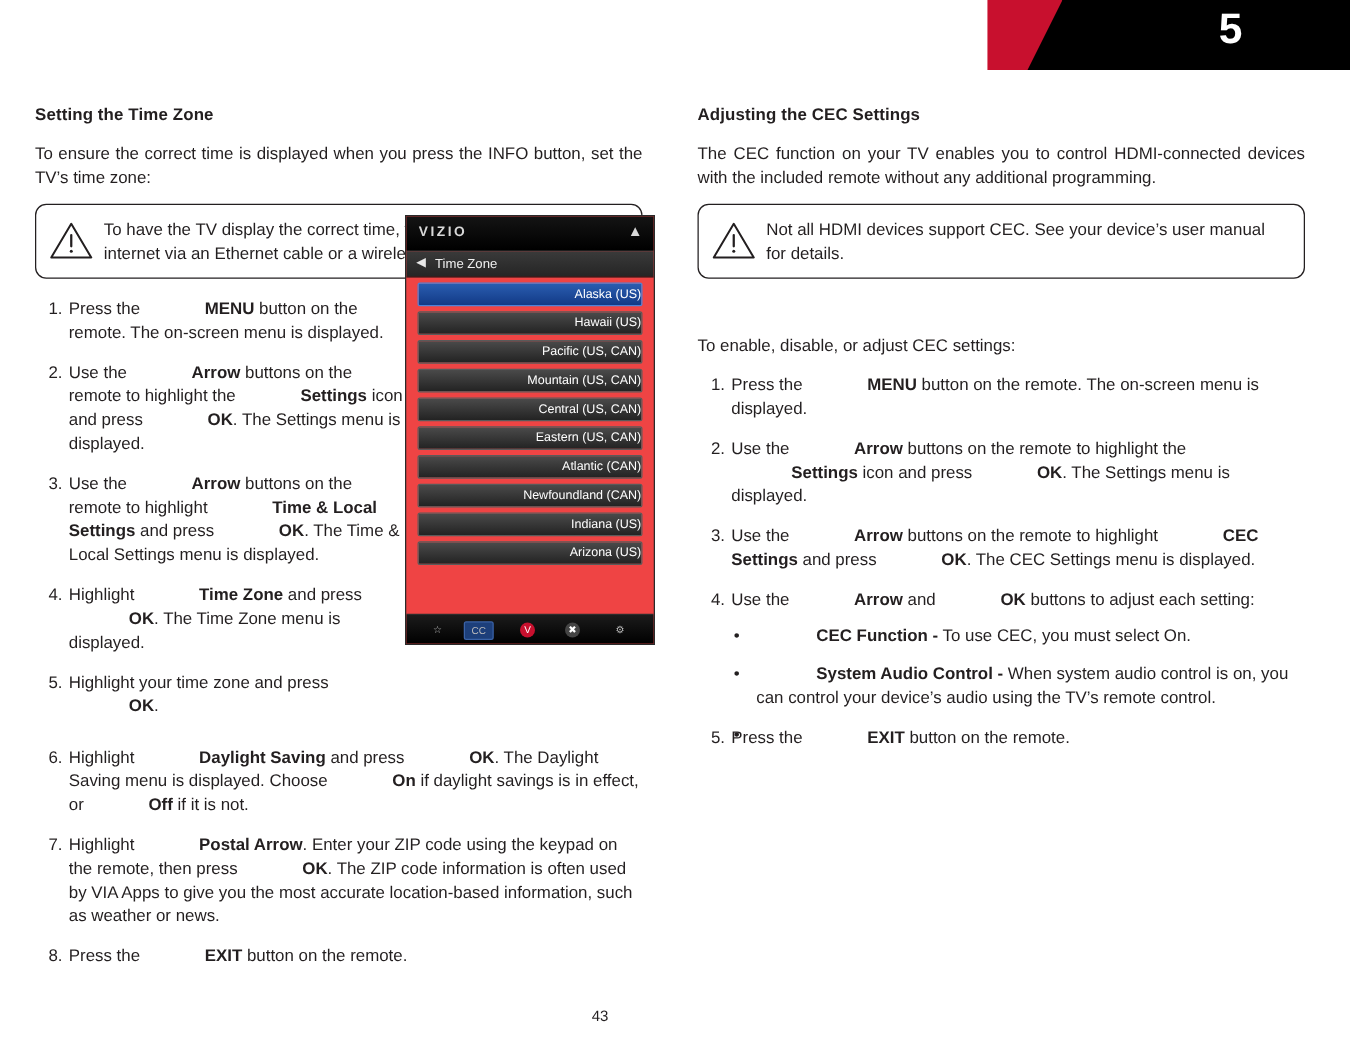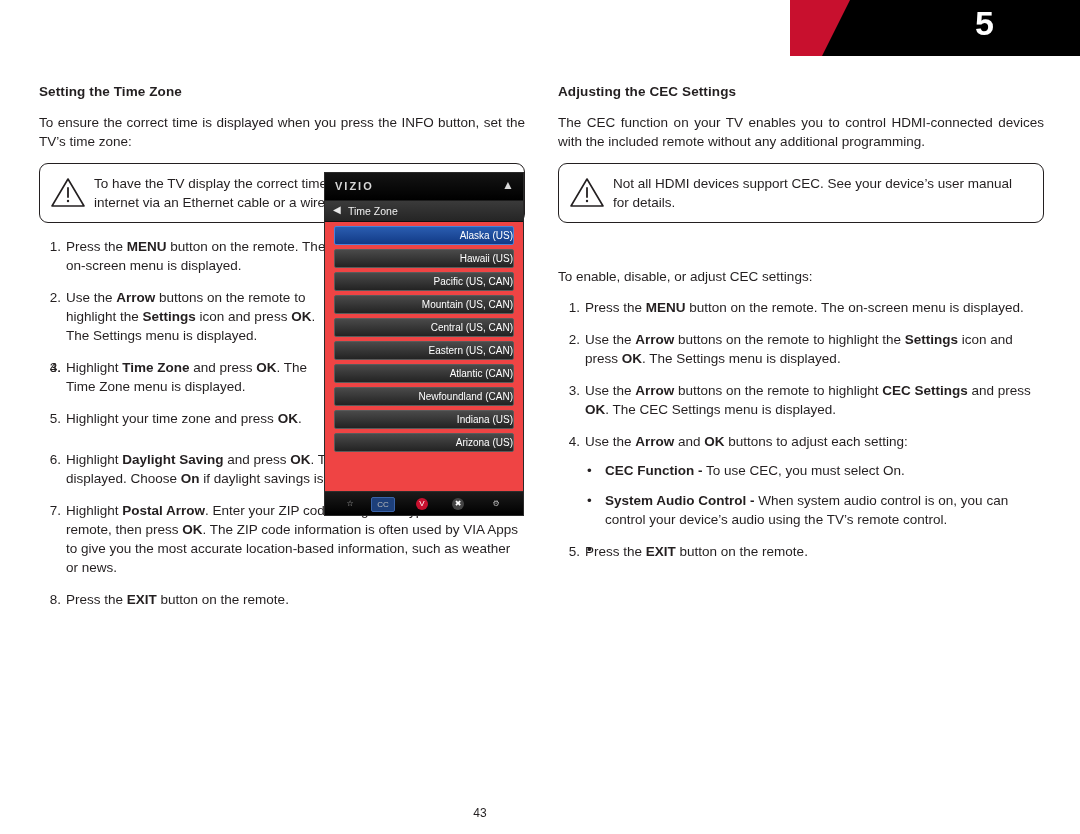--- a/index.html
+++ b/index.html
@@ -57,21 +57,21 @@
     font-size: 34px;
     font-weight: bold;
     color: #ffffff;
     letter-spacing: 0;
     font-family: "Liberation Sans", sans-serif;
   }
 
   
   .col-left {
     position: absolute;
-    left: 39px;
+    left: 28px;
     top: 84px;
     width: 486px;
   }
   .col-right {
     position: absolute;
     left: 558px;
     top: 84px;
     width: 486px;
   }
 
@@ -141,21 +141,21 @@
     padding-left: 20px;
     font-size: 13.5px;
     line-height: 19px;
     margin-bottom: 11px;
   }
   ul.bullets > li > .dot {
     position: absolute;
     left: 2px;
     top: 0;
   }
-  b { font-weight: bold; }
+  b { font-weight: bold; margin-left: 48px; }
 
   
   .left-steps-narrow > li { width: 270px; }
 
   
   .tv-shot {
     position: absolute;
     left: 324px;
     top: 172px;
     width: 198px;
@@ -293,21 +293,21 @@
         <line x1="18" y1="12" x2="18" y2="21" stroke="#231f20" stroke-width="1.8" stroke-linecap="round"></line>
         <circle cx="18" cy="25" r="1.2" fill="#231f20"></circle>
       </svg>
     </div>
     <div class="note-text">To have the TV display the correct time, you must be connected to the internet via an Ethernet cable or a wireless network.</div>
   </div>
 
   <ol class="steps left-steps-narrow">
     <li><span class="num">1.</span><span>Press the <b>MENU</b> button on the remote. The on-screen menu is displayed.</span></li>
     <li><span class="num">2.</span><span>Use the <b>Arrow</b> buttons on the remote to highlight the <b>Settings</b> icon and press <b>OK</b>. The Settings menu is displayed.</span></li>
-    <li><span class="num">3.</span></li>
+    <li><span class="num">3.</span><span>Use the <b>Arrow</b> buttons on the remote to highlight <b>Time &amp; Local Settings</b> and press <b>OK</b>. The Time &amp; Local Settings menu is displayed.</span></li>
     <li><span class="num">4.</span><span>Highlight <b>Time Zone</b> and press <b>OK</b>. The Time Zone menu is displayed.</span></li>
     <li><span class="num">5.</span><span>Highlight your time zone and press <b>OK</b>.</span></li>
   </ol>
 
   <ol class="steps" style="margin-top:22px;">
     <li><span class="num">6.</span><span>Highlight <b>Daylight Saving</b> and press <b>OK</b>. The Daylight Saving menu is displayed. Choose <b>On</b> if daylight savings is in effect, or <b>Off</b> if it is not.</span></li>
     <li><span class="num">7.</span><span>Highlight <b>Postal Arrow</b>. Enter your ZIP code using the keypad on the remote, then press <b>OK</b>. The ZIP code information is often used by VIA Apps to give you the most accurate location-based information, such as weather or news.</span></li>
     <li><span class="num">8.</span><span>Press the <b>EXIT</b> button on the remote.</span></li>
   </ol>
 </div>

